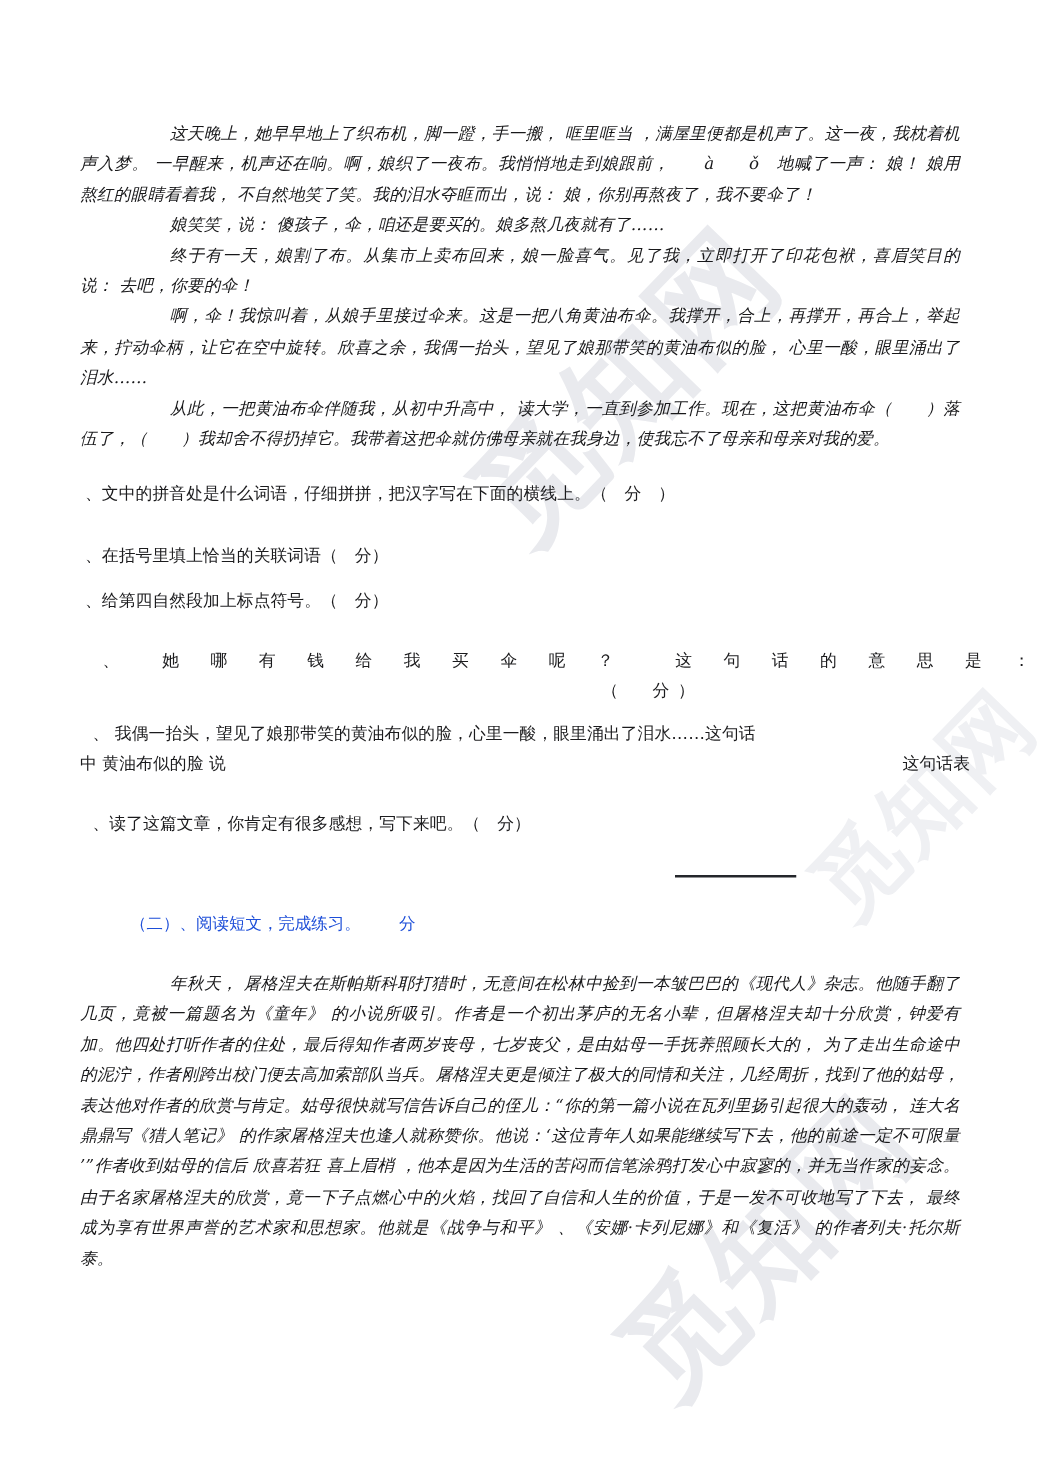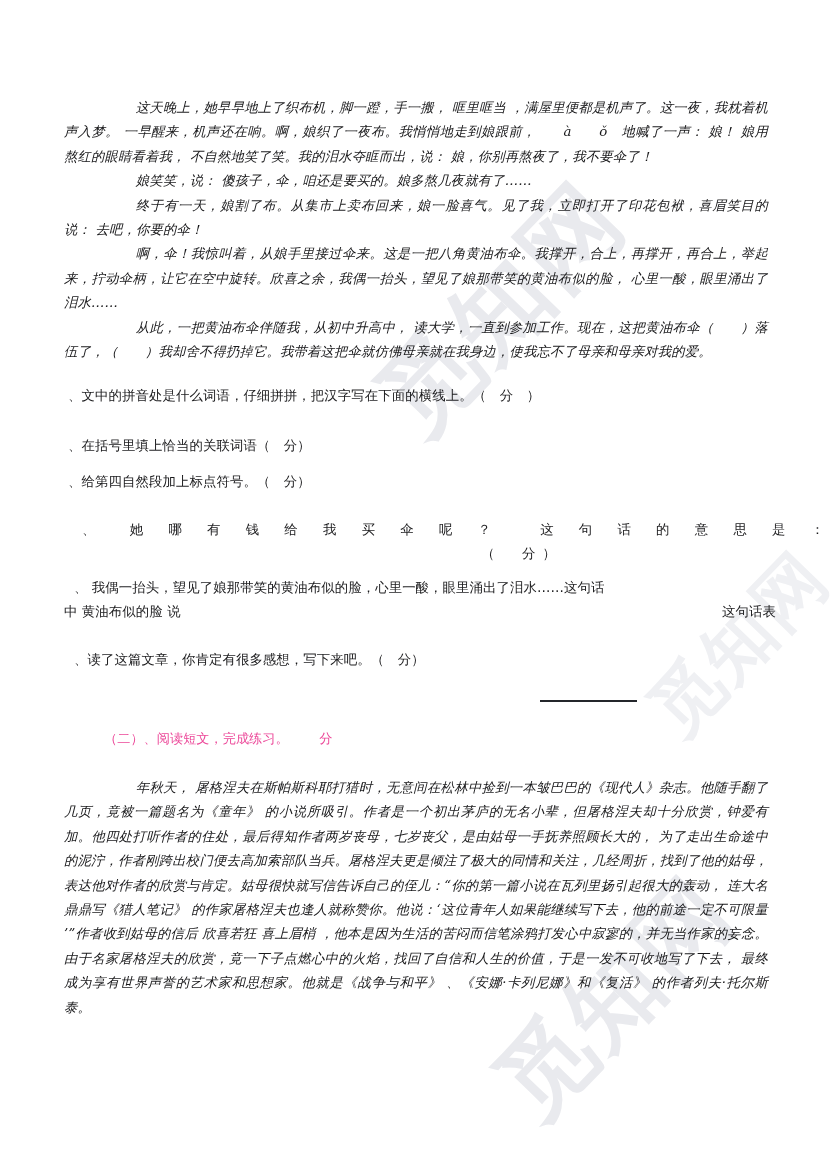--- a/index.html
+++ b/index.html
@@ -116,21 +116,21 @@
     height: 0;
     border: none;
     border-top: 2.4px solid #24262b;
     margin: 0;
     z-index: 3;
   }
 
   .sect-head {
     font-family: "DejaVu Sans", "Liberation Sans", sans-serif;
     font-size: 13.2px;
-    color: #ec4899;
+    color: #1d4ed8;
     white-space: pre;
   }
 </style>
 </head>
 <body>
 
 <div class="page">
 
   <div class="wm wm-a">觅知网</div>
   <div class="wm wm-b">觅知网</div>

